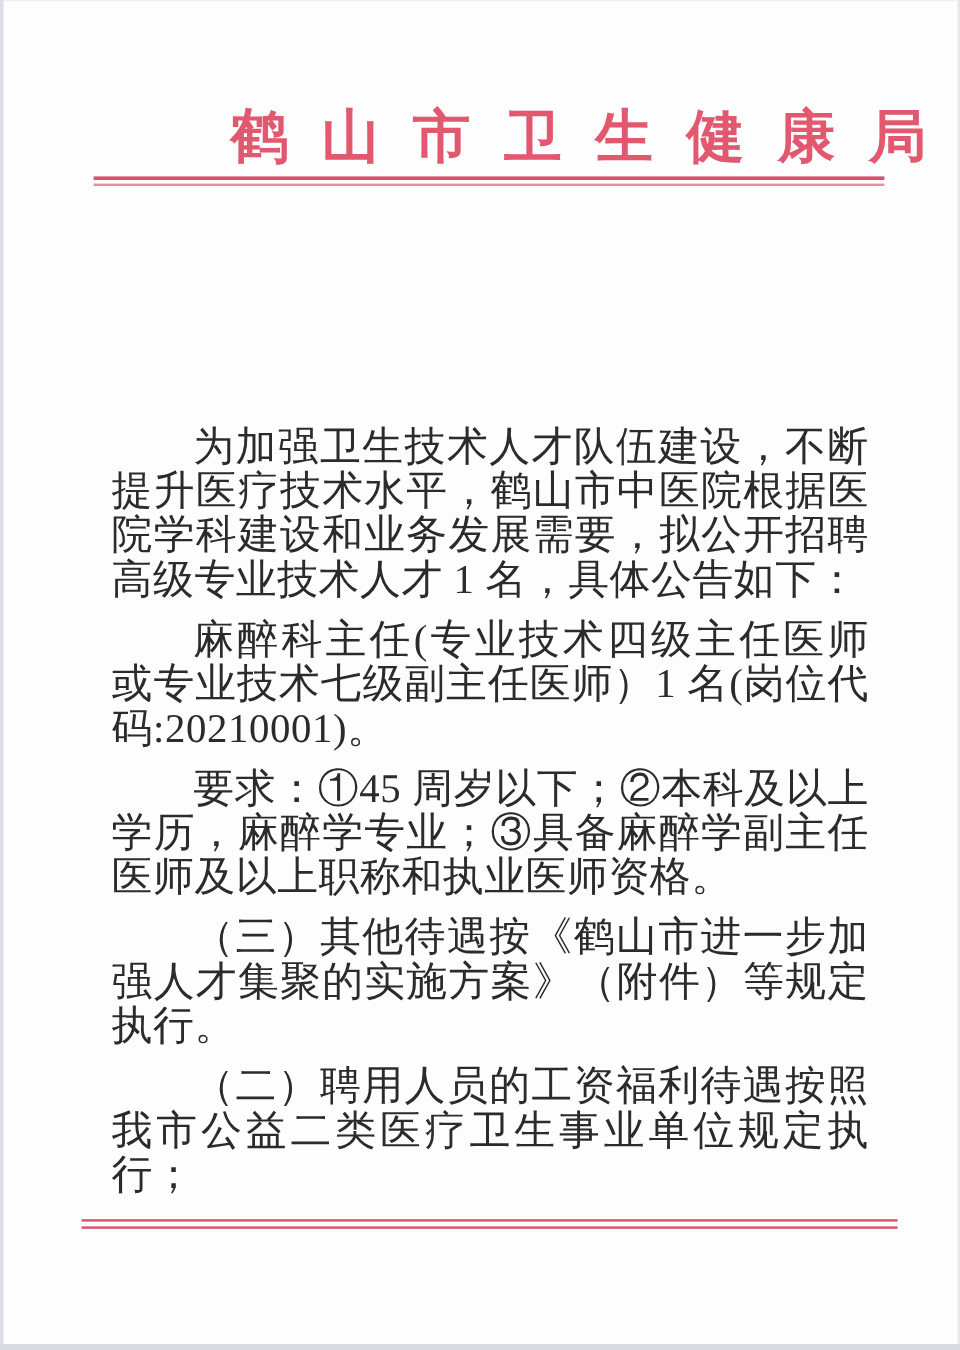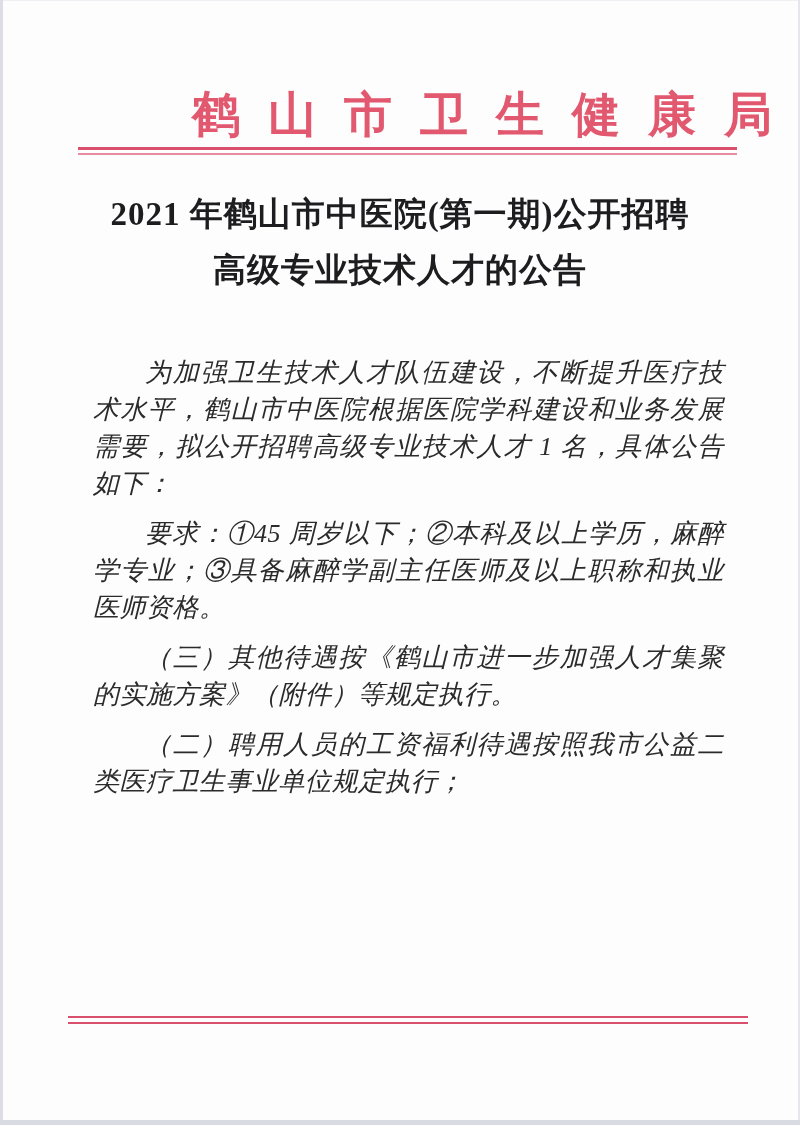--- a/index.html
+++ b/index.html
@@ -53,23 +53,22 @@
     font-weight:bold;
     color:#1d1d1f;
     line-height:56px;
     letter-spacing:1px;
     font-family:"Liberation Serif", serif;
   }
   .content{
     position:absolute;
     top:354px;left:93px;width:631px;
     color:var(--text-black);
-    font-size:26px;
+    font-size:34px;
     line-height:37px;
-    font-style:italic;
   }
   .content p{
     text-indent:2em;
     text-align:justify;
     margin:0 0 13px 0;
     font-family:"Liberation Serif", serif;
     letter-spacing:0.5px;
   }
   .content p.section-heading{
     font-weight:bold;
@@ -92,27 +91,24 @@
 
   <div class="edge-top"></div>
   <div class="edge-left"></div>
   <div class="edge-right"></div>
   <div class="edge-bottom"></div>
 
   <div class="letterhead">鹤山市卫生健康局</div>
 
   <div class="header-rule"></div>
 
-  <div class="doc-title">
-    <div>2021 年鹤山市中医院(第一期)公开招聘</div>
-    <div>高级专业技术人才的公告</div>
-  </div>
 
   <div class="content">
     <p>为加强卫生技术人才队伍建设，不断提升医疗技术水平，鹤山市中医院根据医院学科建设和业务发展需要，拟公开招聘高级专业技术人才 1 名，具体公告如下：</p>
+    <p>麻醉科主任(专业技术四级主任医师或专业技术七级副主任医师）1 名(岗位代码:20210001)。</p>
     <p>要求：①45 周岁以下；②本科及以上学历，麻醉学专业；③具备麻醉学副主任医师及以上职称和执业医师资格。</p>
     <p>（三）其他待遇按《鹤山市进一步加强人才集聚的实施方案》（附件）等规定执行。</p>
     <p>（二）聘用人员的工资福利待遇按照我市公益二类医疗卫生事业单位规定执行；</p>
   </div>
 
   <div class="footer-rule"></div>
 
 </div>
 
 </body></html>

